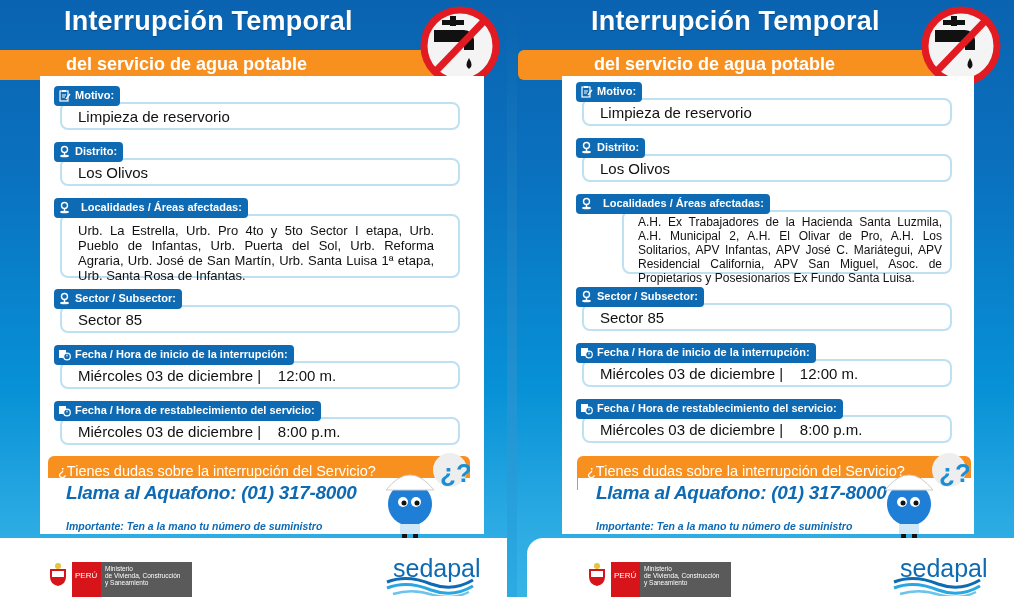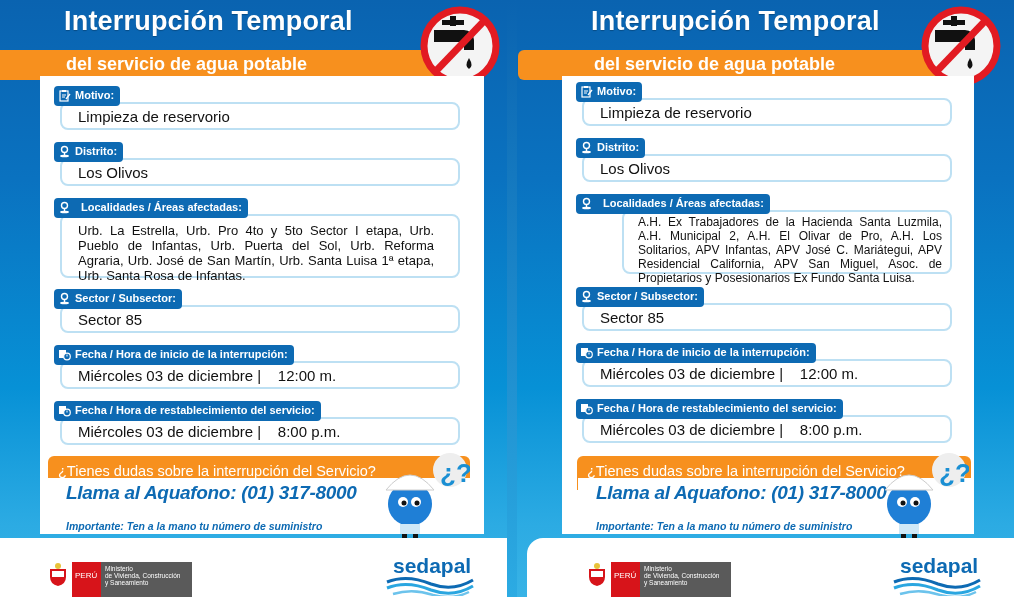--- a/index.html
+++ b/index.html
@@ -85,21 +85,21 @@
   .gov { position: absolute; top: 24px; display: flex; align-items: stretch; height: 44px; }
   #poster-left .gov { left: 48px; }
   #poster-right .gov { left: 60px; }
   .shield { width: 20px; height: 24px; margin-right: 4px; }
   .peru { background: #d7141a; color: #fff; font-size: 8px; padding: 9px 3px 0 3px; width: 29px; }
   .ministry { background: #5a5a5a; color: #fff; font-size: 6.5px; line-height: 7.2px; padding: 3px 4px 0 4px; width: 91px; }
 
   .sedapal { position: absolute; top: 12px; width: 90px; height: 46px; }
   #poster-left .sedapal { left: 385px; }
   #poster-right .sedapal { left: 365px; }
-  .sedapal-word { position: absolute; left: 8px; top: 4px; color: #0d6ab3; font-size: 21px; font-weight: bold; }
+  .sedapal-word { position: absolute; left: 8px; top: 4px; color: #0d6ab3; font-size: 25px; font-weight: normal; }
 </style>
 </head>
 <body>
 
 <div class="gap"></div>
 
 <div class="poster" id="poster-left">
   <div class="title">Interrupción Temporal</div>
   <div class="banner">del servicio de agua potable</div>
   <svg class="nowater" viewBox="0 0 80 88">

